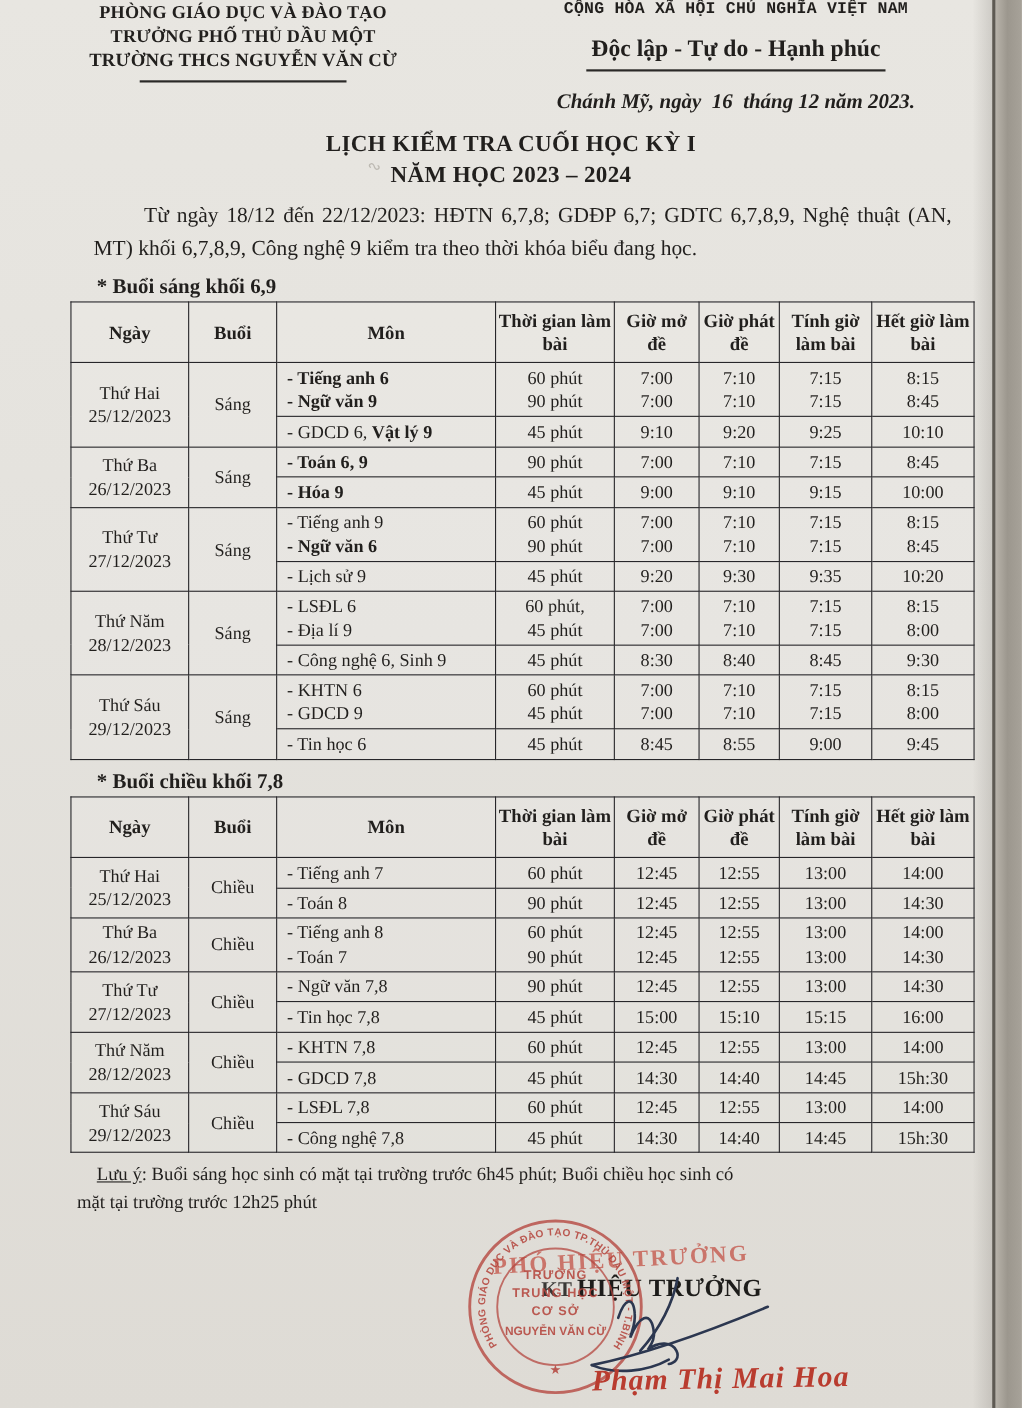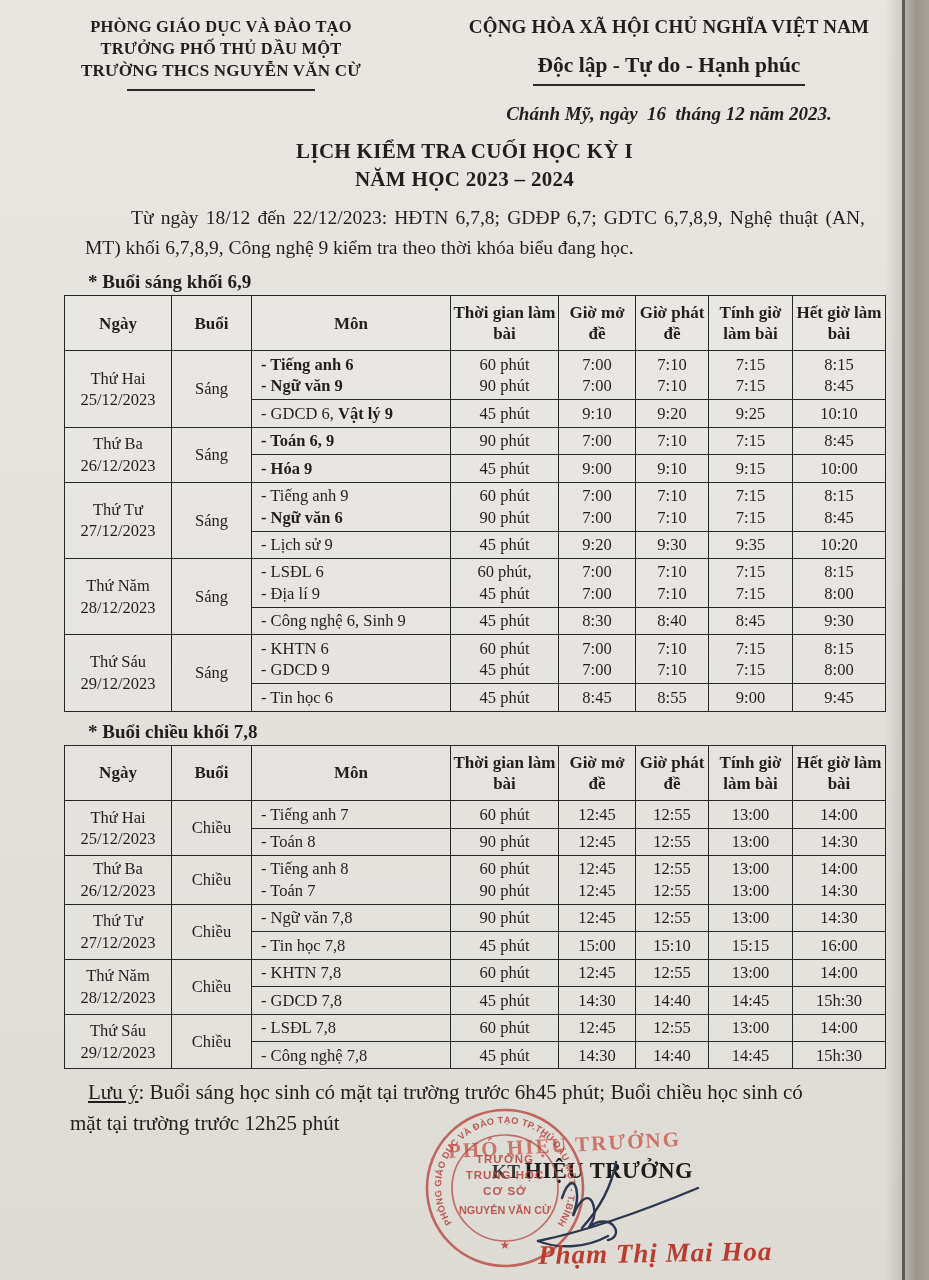--- a/index.html
+++ b/index.html
@@ -12,47 +12,47 @@
   .scan-edge{
     position:absolute;right:0;top:0;width:24px;height:1280px;
     background:linear-gradient(90deg,#b8b3aa 0%,#9c978e 45%,#a7a299 100%);
     border-left:3px solid #5e5a53;
   }
   .paper-shadow{
     position:absolute;right:27px;top:0;width:18px;height:1280px;
     background:linear-gradient(90deg,rgba(0,0,0,0) 0%,rgba(90,85,78,.18) 100%);
   }
   
-  .doc-header{display:flex;padding-top:16px;}
+  .doc-header{display:flex;padding-top:0;}
   .hdr-left{width:330px;margin-left:56px;text-align:center;font-weight:600;
     font-size:16.5px;line-height:1.32;letter-spacing:.2px;}
   .hdr-left .l3{font-size:17px;}
   .hdr-rule-left{width:188px;height:2px;background:#2a2927;margin:7px auto 0;}
   .hdr-right{width:420px;margin-left:auto;margin-right:50px;text-align:center;}
-  .hdr-right .l1{font-weight:600;font-size:19px;letter-spacing:.2px;}
+  .hdr-right .l1{font-weight:600;font-size:15px;letter-spacing:.2px;font-family:Liberation Mono, monospace;}
   .hdr-right .l2{font-weight:bold;font-size:21.5px;margin-top:15px;}
   .hdr-rule-right{width:272px;height:2px;background:#2a2927;margin:6px auto 0;}
   .date-line{font-weight:bold;font-style:italic;font-size:19px;margin-top:17px;white-space:pre;}
   
   .doc-title{text-align:center;font-weight:bold;font-size:21px;margin-top:13px;line-height:1.32;letter-spacing:.3px;}
   
   .intro{margin:10px 64px 0 85px;font-size:19.5px;line-height:1.5;text-indent:46px;text-align:justify;}
   
   .sec-label{margin:9px 0 2px 88px;font-weight:bold;font-size:19px;}
   
   table.sched{border-collapse:collapse;table-layout:fixed;width:822px;margin-left:64px;
     font-size:16.5px;background:rgba(255,255,255,.12);}
   table.sched th,table.sched td{border:1.6px solid #27262a;vertical-align:middle;}
   table.sched th{font-weight:bold;font-size:17px;line-height:1.25;padding:6px 2px;text-align:center;}
   table.sched td{padding:2.5px 2px;line-height:1.3;text-align:center;}
   table.sched td.mon{text-align:left;padding-left:9px;}
   table.sched td .b{font-weight:bold;}
   table.sched td div{white-space:nowrap;}
   
-  .note{margin:8px 70px 0 88px;font-size:21px;line-height:1.45;}
+  .note{margin:8px 70px 0 88px;font-size:17px;line-height:1.45;}
   .note .lbl{text-decoration:underline;}
   .note .cont{display:block;margin-left:-18px;}
   
   .sig-title{position:absolute;left:492px;top:1158px;font-weight:bold;font-size:22.5px;letter-spacing:.5px;color:#1d1c1a;}
   .sig-title .kt{font-size:19px;opacity:.85;margin-right:4px;}
   .stamp-overlay{position:absolute;left:448px;top:1133px;font-weight:bold;font-size:21px;
     letter-spacing:2px;color:rgba(195,82,70,.75);transform:rotate(-3deg);white-space:nowrap;}
   .sig-name{position:absolute;left:538px;top:1238px;font-weight:bold;font-style:italic;
     font-size:27px;color:#b93c2f;letter-spacing:1px;transform:rotate(-1deg);white-space:nowrap;}
   .stamp-svg{position:absolute;left:420px;top:1103px;opacity:.88;}

